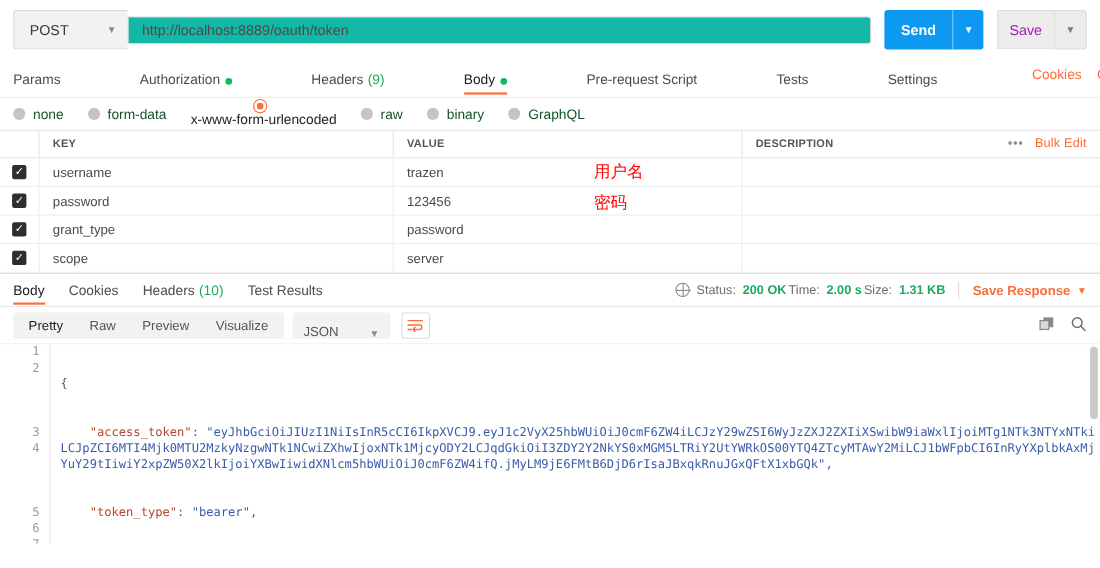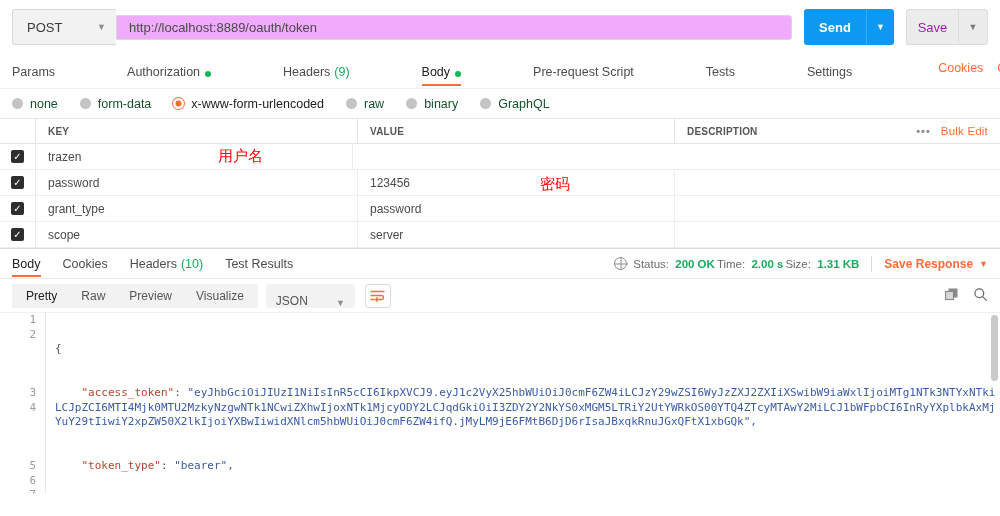--- a/index.html
+++ b/index.html
@@ -22,21 +22,21 @@
     border:1px solid #d8d8d8; border-right:none;
     border-radius: 3px 0 0 3px;
     background: #f2f2f2;
     padding: 0 10px 0 14px;
     font-size: 13px; color:#3a3a3a;
   }
   .method-box .caret { color:#8d8d8d; font-size:9px; }
   .url-input {
     flex: 1; height:25px;
     border:1px solid #d8d8d8; border-radius: 0 3px 3px 0;
-    background:#f0abfc;
+    background:#14b8a6;
     display:flex; align-items:center;
     padding: 0 12px;
     font-size: 13px; color:#4a4a4a;
   }
   .btn-group { display:flex; margin-left: 12px; }
   .send-btn {
     background:#0d99f2; color:#fff; font-weight:bold; font-size:13px;
     height:36px; width:62px; display:flex; align-items:center; justify-content:center;
     border-radius: 3px 0 0 3px;
   }
@@ -87,21 +87,21 @@
     padding: 0 12px;
     border-top: 1px solid #ededed;
   }
   .radio { display:flex; align-items:center; margin-right:22px; font-size:12.5px; color:#14532d; }
   .radio .circle {
     width:11px; height:11px; border-radius:50%;
     background:#c4c4c4; margin-right:7px;
     display:inline-block;
   }
   .radio.sel .circle { background:#ff6c37; box-shadow: inset 0 0 0 2.5px #fff, 0 0 0 1px #ff6c37;}
-  .radio.sel { color:#222; }
+  .radio.sel { color:#222;flex-direction:column; }
 
   
   .kv-table { border-top:1px solid #e4e4e4; }
   .kv-head {
     display:flex; height:25px; align-items:flex-end;
     border-bottom:1px solid #e4e4e4;
     font-size:10px; font-weight:bold; color:#555; letter-spacing:.2px;
     background:#fff;
   }
   .kv-row {
@@ -271,20 +271,21 @@
         <span>DESCRIPTION</span>
         <span class="dots">•••</span>
         <span class="bulk">Bulk Edit</span>
       </div>
     </div>
 
     <div class="kv-row">
       <div class="c-check">
         <span class="cb">✓</span>
       </div>
+      <div class="c-key">username</div>
       <div class="c-val">
         <span>trazen</span>
         <span class="annot" style="left:182px; top:3px;">用户名</span>
       </div>
       <div class="c-desc"></div>
     </div>
 
     <div class="kv-row">
       <div class="c-check">
         <span class="cb">✓</span>

